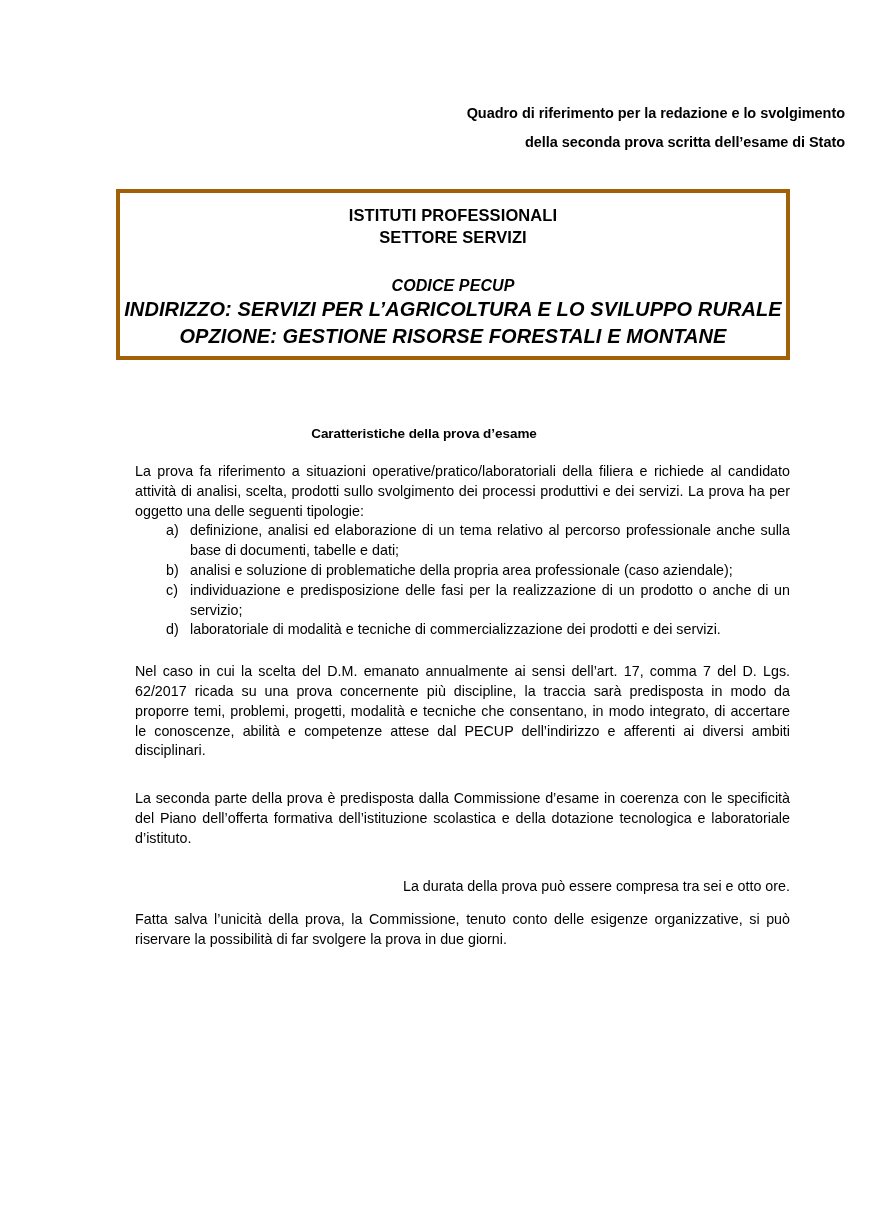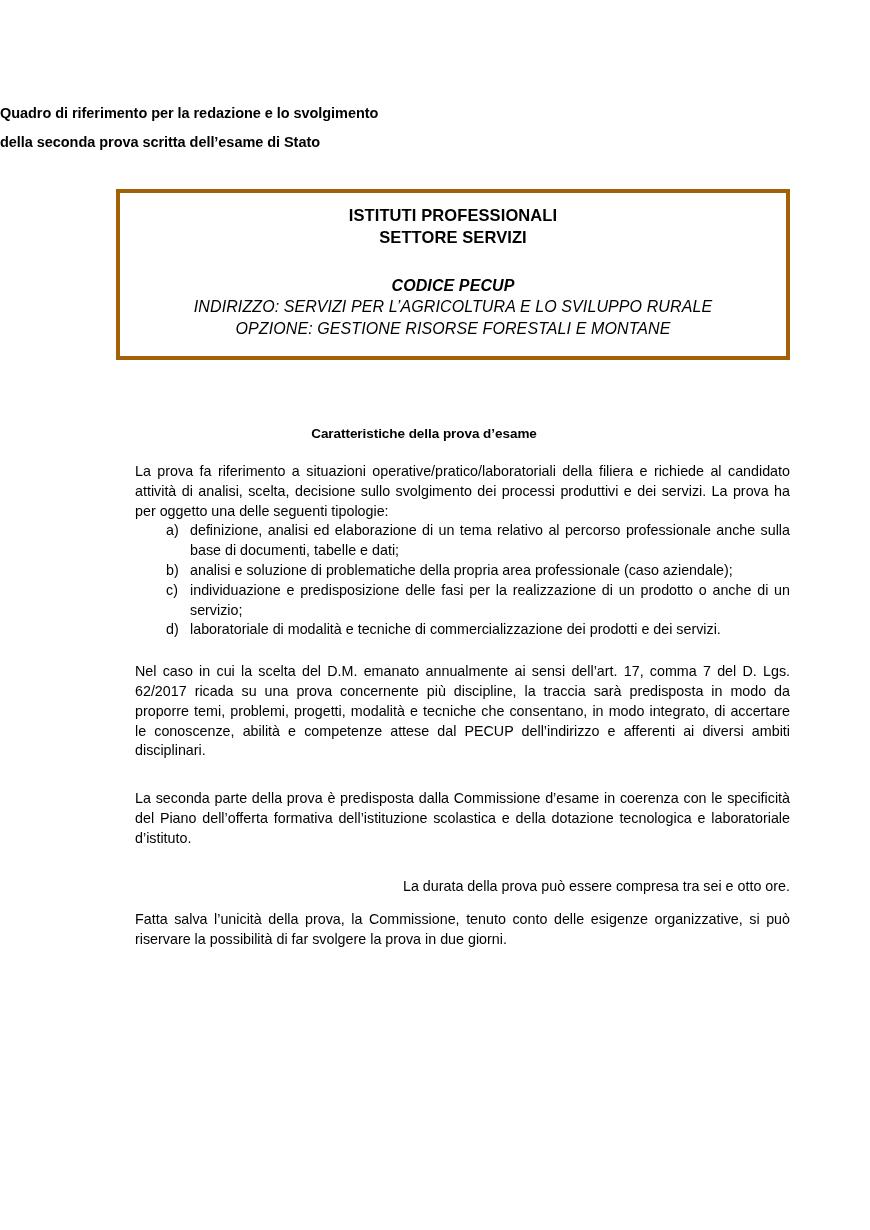--- a/index.html
+++ b/index.html
@@ -22,21 +22,21 @@
     height: 1230px;
     box-sizing: border-box;
   }
 
   
   .doc-header {
     position: absolute;
     left: 0;
     top: 106px;
     width: 845px;
-    text-align: left;
+    text-align: right;
   }
   .doc-header .hline {
     font-size: 14.5px;
     font-weight: bold;
     letter-spacing: -0.05px;
     line-height: 1.0;
   }
   .doc-header .hline + .hline {
     margin-top: 14px;
   }
@@ -63,22 +63,22 @@
     height: 26px;
   }
   .title-box .tb-code {
     font-size: 16px;
     font-weight: bold;
     font-style: italic;
     line-height: 1.34;
     letter-spacing: 0.1px;
   }
   .title-box .tb-ind {
-    font-size: 16px;
-    font-weight: normal;
+    font-size: 20px;
+    font-weight: bold;
     font-style: italic;
     line-height: 1.34;
     letter-spacing: 0.1px;
   }
 
   
   .section-heading {
     position: absolute;
     left: 0;
     top: 426px;
@@ -152,21 +152,21 @@
     <div class="tb-gap"></div>
     <div class="tb-code">CODICE PECUP</div>
     <div class="tb-ind">INDIRIZZO: SERVIZI PER L’AGRICOLTURA E LO SVILUPPO RURALE</div>
     <div class="tb-ind">OPZIONE: GESTIONE RISORSE FORESTALI E MONTANE</div>
   </div>
 
   <div class="section-heading">Caratteristiche della prova d’esame</div>
 
   <div class="body-wrap">
 
-    <p class="para">La prova fa riferimento a situazioni operative/pratico/laboratoriali della filiera e richiede al candidato attività di analisi, scelta, decisione sullo svolgimento dei processi produttivi e dei servizi. La prova ha per oggetto una delle seguenti tipologie:</p>
+    <p class="para">La prova fa riferimento a situazioni operative/pratico/laboratoriali della filiera e richiede al candidato attività di analisi, scelta, prodotti sullo svolgimento dei processi produttivi e dei servizi. La prova ha per oggetto una delle seguenti tipologie:</p>
 
     <ul class="letter-list">
       <li>
         <span class="marker">a)</span>
         <span>definizione, analisi ed elaborazione di un tema relativo al percorso professionale anche sulla base di documenti, tabelle e dati;</span>
       </li>
       <li>
         <span class="marker">b)</span>
         <span>analisi e soluzione di problematiche della propria area professionale (caso aziendale);</span>
       </li>

